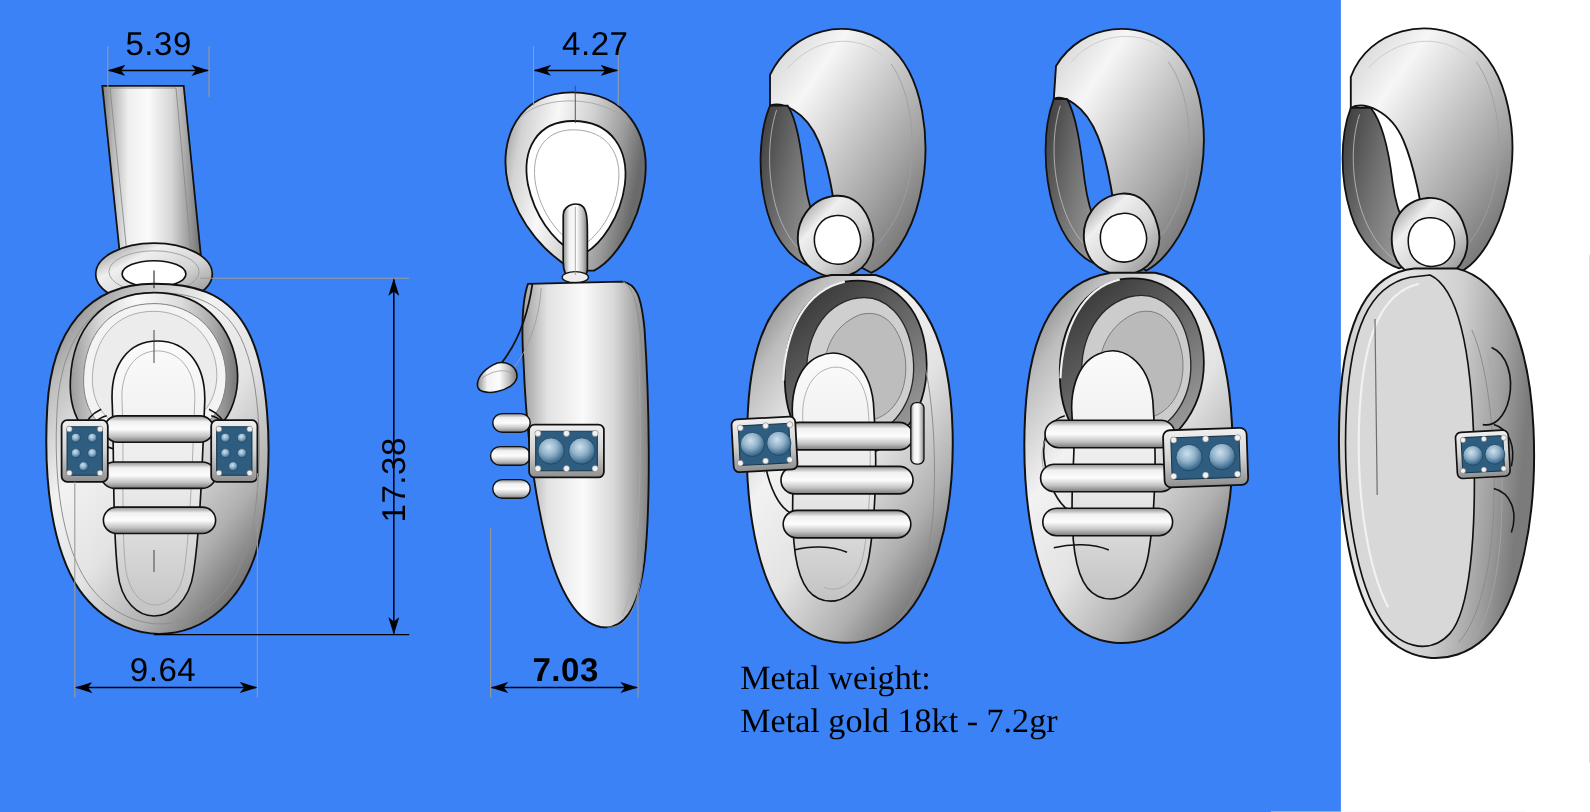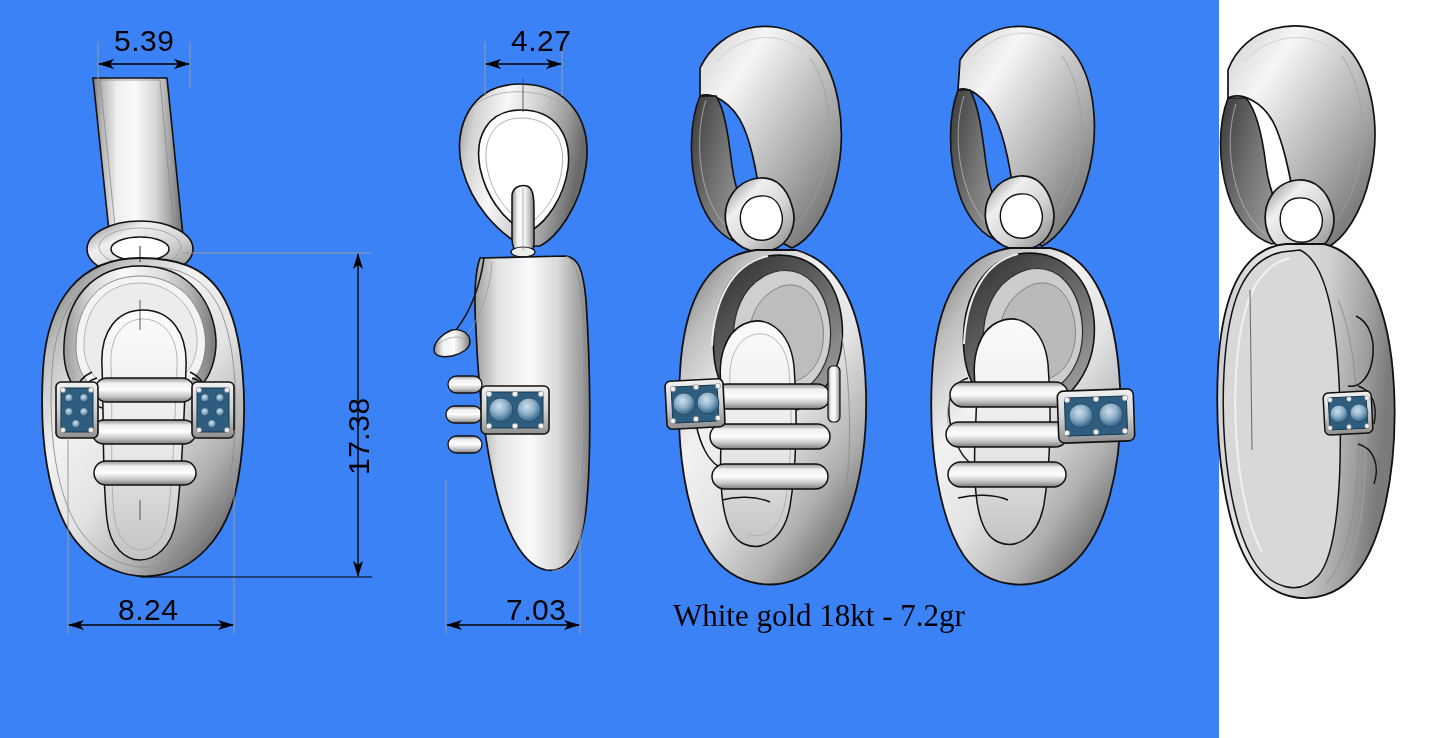--- a/index.html
+++ b/index.html
@@ -509,21 +509,22 @@
       </g>
     </g>
   </svg>
 
   <div class="dimtext" style="left:114px; top:24px;">5.39</div>
 
   <div class="dimtext" style="left:511px; top:24px;">4.27</div>
 
   <div class="dimtext vert" style="left:342px; top:475px;">17.38</div>
 
-  <div class="dimtext" style="left:118px; top:593px;">8.24</div>
-
-  <div class="dimtext" style="left:506px; top:593px;">7.03</div>
+  <div class="dimtext" style="left:118px; top:593px;">9.64</div>
+
+  <div class="dimtext" style="left:484px; top:593px;font-weight:bold;">7.03</div>
 
   <div class="weightblock" style="left:673px; top:596px;">
-    <div>White gold 18kt - 7.2gr</div>
+    <div>Metal weight:</div>
+    <div>Metal gold 18kt - 7.2gr</div>
   </div>
 
 </div>
 
 </body></html>

